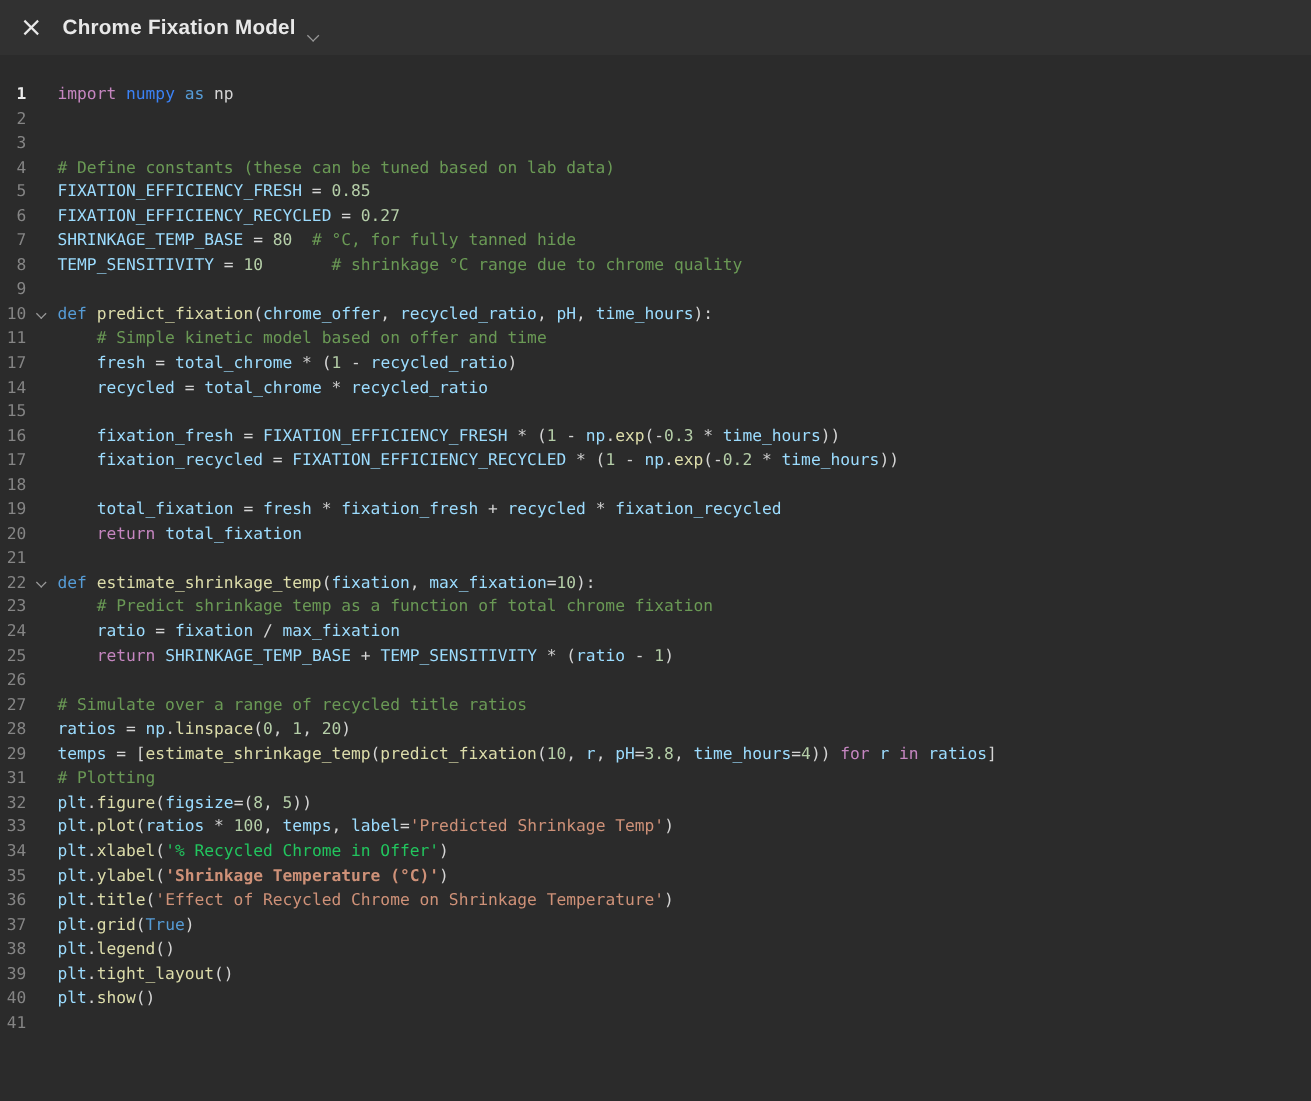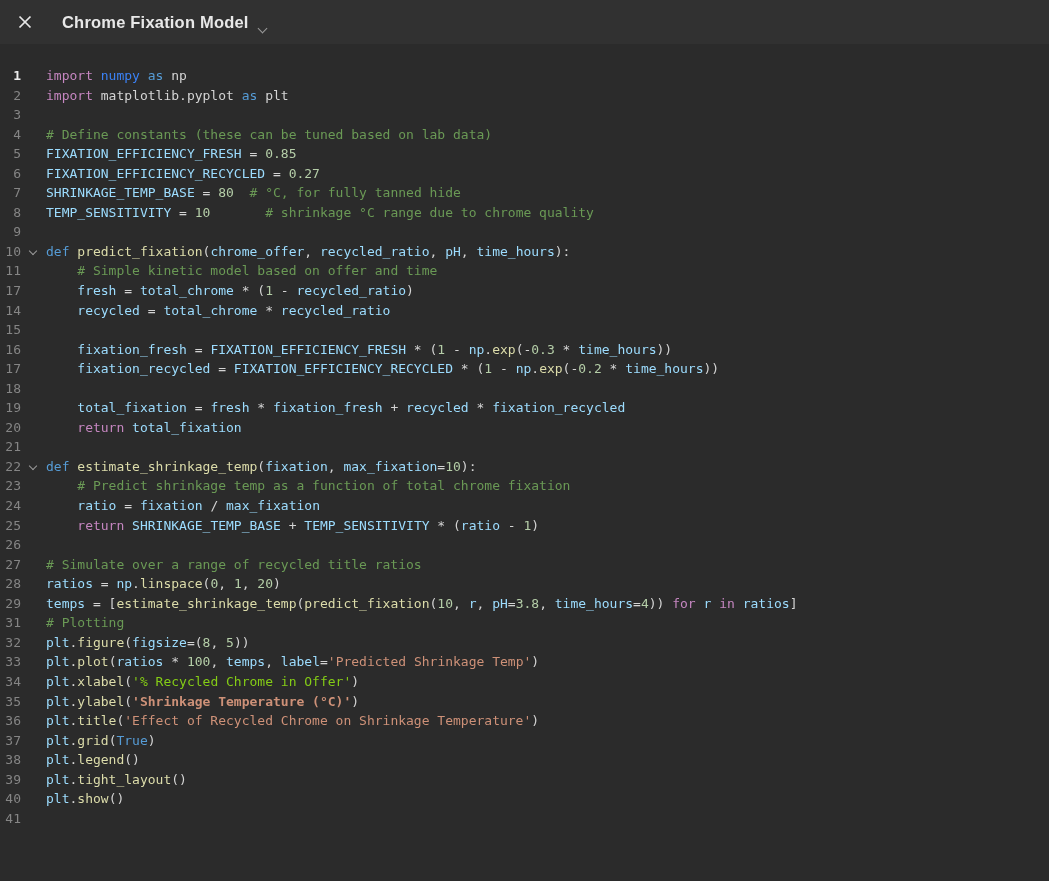--- a/index.html
+++ b/index.html
@@ -25,21 +25,21 @@
   }
   .close-btn{
     margin-left:15px;
     width:20px;height:20px;
     display:flex;align-items:center;justify-content:center;
     cursor:pointer;
     background:none;border:none;padding:0;
   }
   .title-dropdown{
     display:flex;align-items:flex-end;
-    margin-left:27px;
+    margin-left:15px;
     cursor:pointer;
   }
   .title{
     color:var(--title-text);
     font-family:"Liberation Sans","DejaVu Sans",sans-serif;
     font-weight:bold;
     font-size:16.5px;
     letter-spacing:0.2px;
   }
   .chev{
@@ -102,21 +102,20 @@
 <div class="editor">
   <div id="code-lines">
       <div class="code-line">
         <span class="ln active">1</span>
         <span class="fold"></span>
         <span class="code"><span style="color: rgb(197, 134, 192);">import</span><span style="color: #3b82f6;"> numpy </span><span style="color: rgb(86, 156, 214);">as</span><span style="color: rgb(212, 212, 212);"> np</span></span>
       </div>
       <div class="code-line">
         <span class="ln">2</span>
         <span class="fold"></span>
-        <span class="code"><span style="color: rgb(197, 134, 192);">import</span><span style="color: rgb(212, 212, 212);"> matplotlib.pyplot </span><span style="color: rgb(86, 156, 214);">as</span><span style="color: rgb(212, 212, 212);"> plt</span></span>
       </div>
       <div class="code-line">
         <span class="ln">3</span>
         <span class="fold"></span>
         <span class="code"></span>
       </div>
       <div class="code-line">
         <span class="ln">4</span>
         <span class="fold"></span>
         <span class="code"><span style="color: rgb(106, 153, 85);"># Define constants (these can be tuned based on lab data)</span></span>
@@ -256,21 +255,21 @@
         <span class="code"><span style="color: rgb(156, 220, 254);">plt</span><span style="color: rgb(212, 212, 212);">.</span><span style="color: rgb(220, 220, 170);">figure</span><span style="color: rgb(212, 212, 212);">(</span><span style="color: rgb(156, 220, 254);">figsize</span><span style="color: rgb(212, 212, 212);">=(</span><span style="color: rgb(181, 206, 168);">8</span><span style="color: rgb(212, 212, 212);">, </span><span style="color: rgb(181, 206, 168);">5</span><span style="color: rgb(212, 212, 212);">))</span></span>
       </div>
       <div class="code-line">
         <span class="ln">33</span>
         <span class="fold"></span>
         <span class="code"><span style="color: rgb(156, 220, 254);">plt</span><span style="color: rgb(212, 212, 212);">.</span><span style="color: rgb(220, 220, 170);">plot</span><span style="color: rgb(212, 212, 212);">(</span><span style="color: rgb(156, 220, 254);">ratios</span><span style="color: rgb(212, 212, 212);"> * </span><span style="color: rgb(181, 206, 168);">100</span><span style="color: rgb(212, 212, 212);">, </span><span style="color: rgb(156, 220, 254);">temps</span><span style="color: rgb(212, 212, 212);">, </span><span style="color: rgb(156, 220, 254);">label</span><span style="color: rgb(212, 212, 212);">=</span><span style="color: rgb(206, 145, 120);">'Predicted Shrinkage Temp'</span><span style="color: rgb(212, 212, 212);">)</span></span>
       </div>
       <div class="code-line">
         <span class="ln">34</span>
         <span class="fold"></span>
-        <span class="code"><span style="color: rgb(156, 220, 254);">plt</span><span style="color: rgb(212, 212, 212);">.</span><span style="color: rgb(220, 220, 170);">xlabel</span><span style="color: rgb(212, 212, 212);">(</span><span style="color: #84cc16;">'% Recycled Chrome in Offer'</span><span style="color: rgb(212, 212, 212);">)</span></span>
+        <span class="code"><span style="color: rgb(156, 220, 254);">plt</span><span style="color: rgb(212, 212, 212);">.</span><span style="color: rgb(220, 220, 170);">xlabel</span><span style="color: rgb(212, 212, 212);">(</span><span style="color: #22c55e;">'% Recycled Chrome in Offer'</span><span style="color: rgb(212, 212, 212);">)</span></span>
       </div>
       <div class="code-line">
         <span class="ln">35</span>
         <span class="fold"></span>
         <span class="code"><span style="color: rgb(156, 220, 254);">plt</span><span style="color: rgb(212, 212, 212);">.</span><span style="color: rgb(220, 220, 170);">ylabel</span><span style="color: rgb(212, 212, 212);">(</span><span style="color: rgb(206, 145, 120); font-weight: bold;">'Shrinkage Temperature (°C)'</span><span style="color: rgb(212, 212, 212);">)</span></span>
       </div>
       <div class="code-line">
         <span class="ln">36</span>
         <span class="fold"></span>
         <span class="code"><span style="color: rgb(156, 220, 254);">plt</span><span style="color: rgb(212, 212, 212);">.</span><span style="color: rgb(220, 220, 170);">title</span><span style="color: rgb(212, 212, 212);">(</span><span style="color: rgb(206, 145, 120);">'Effect of Recycled Chrome on Shrinkage Temperature'</span><span style="color: rgb(212, 212, 212);">)</span></span>

